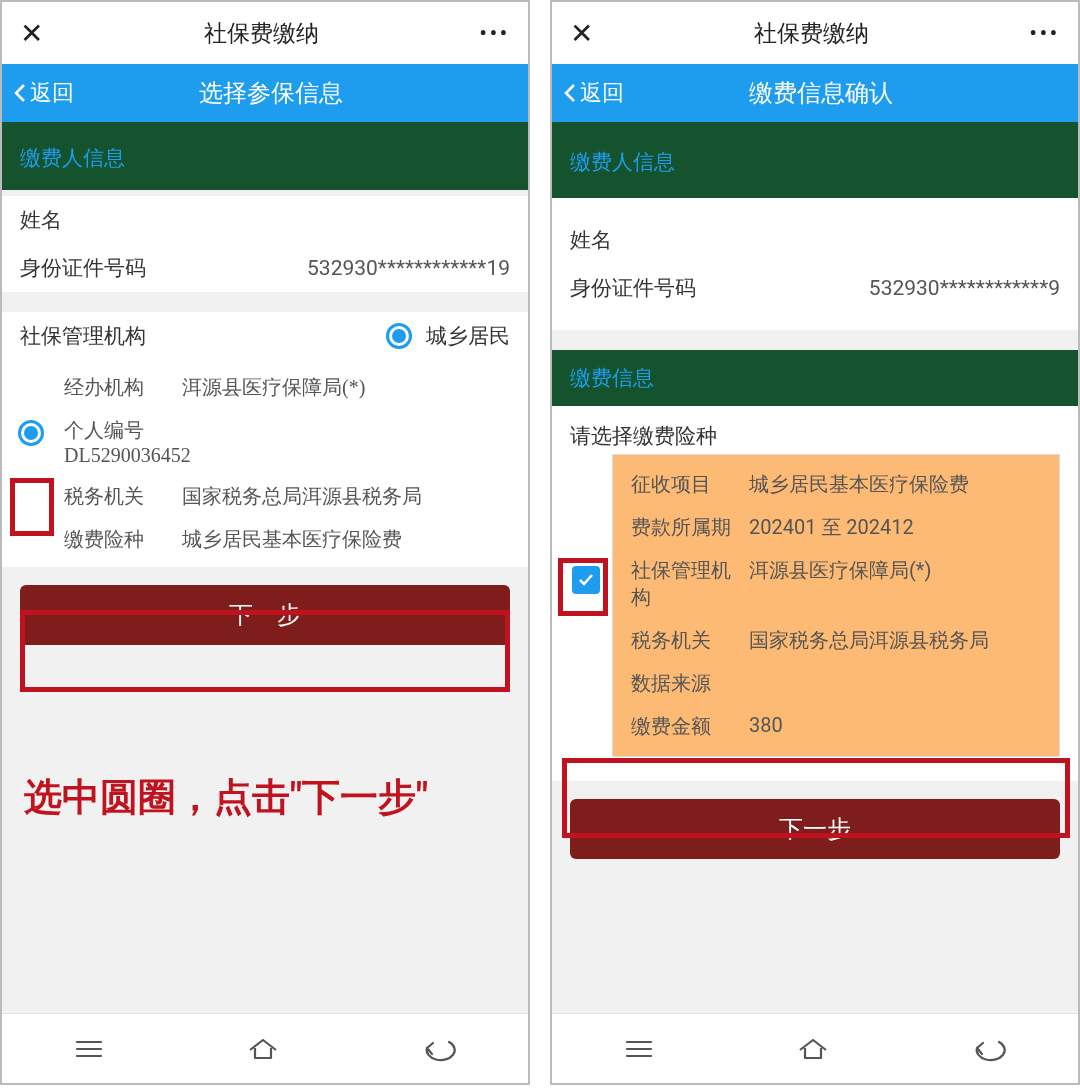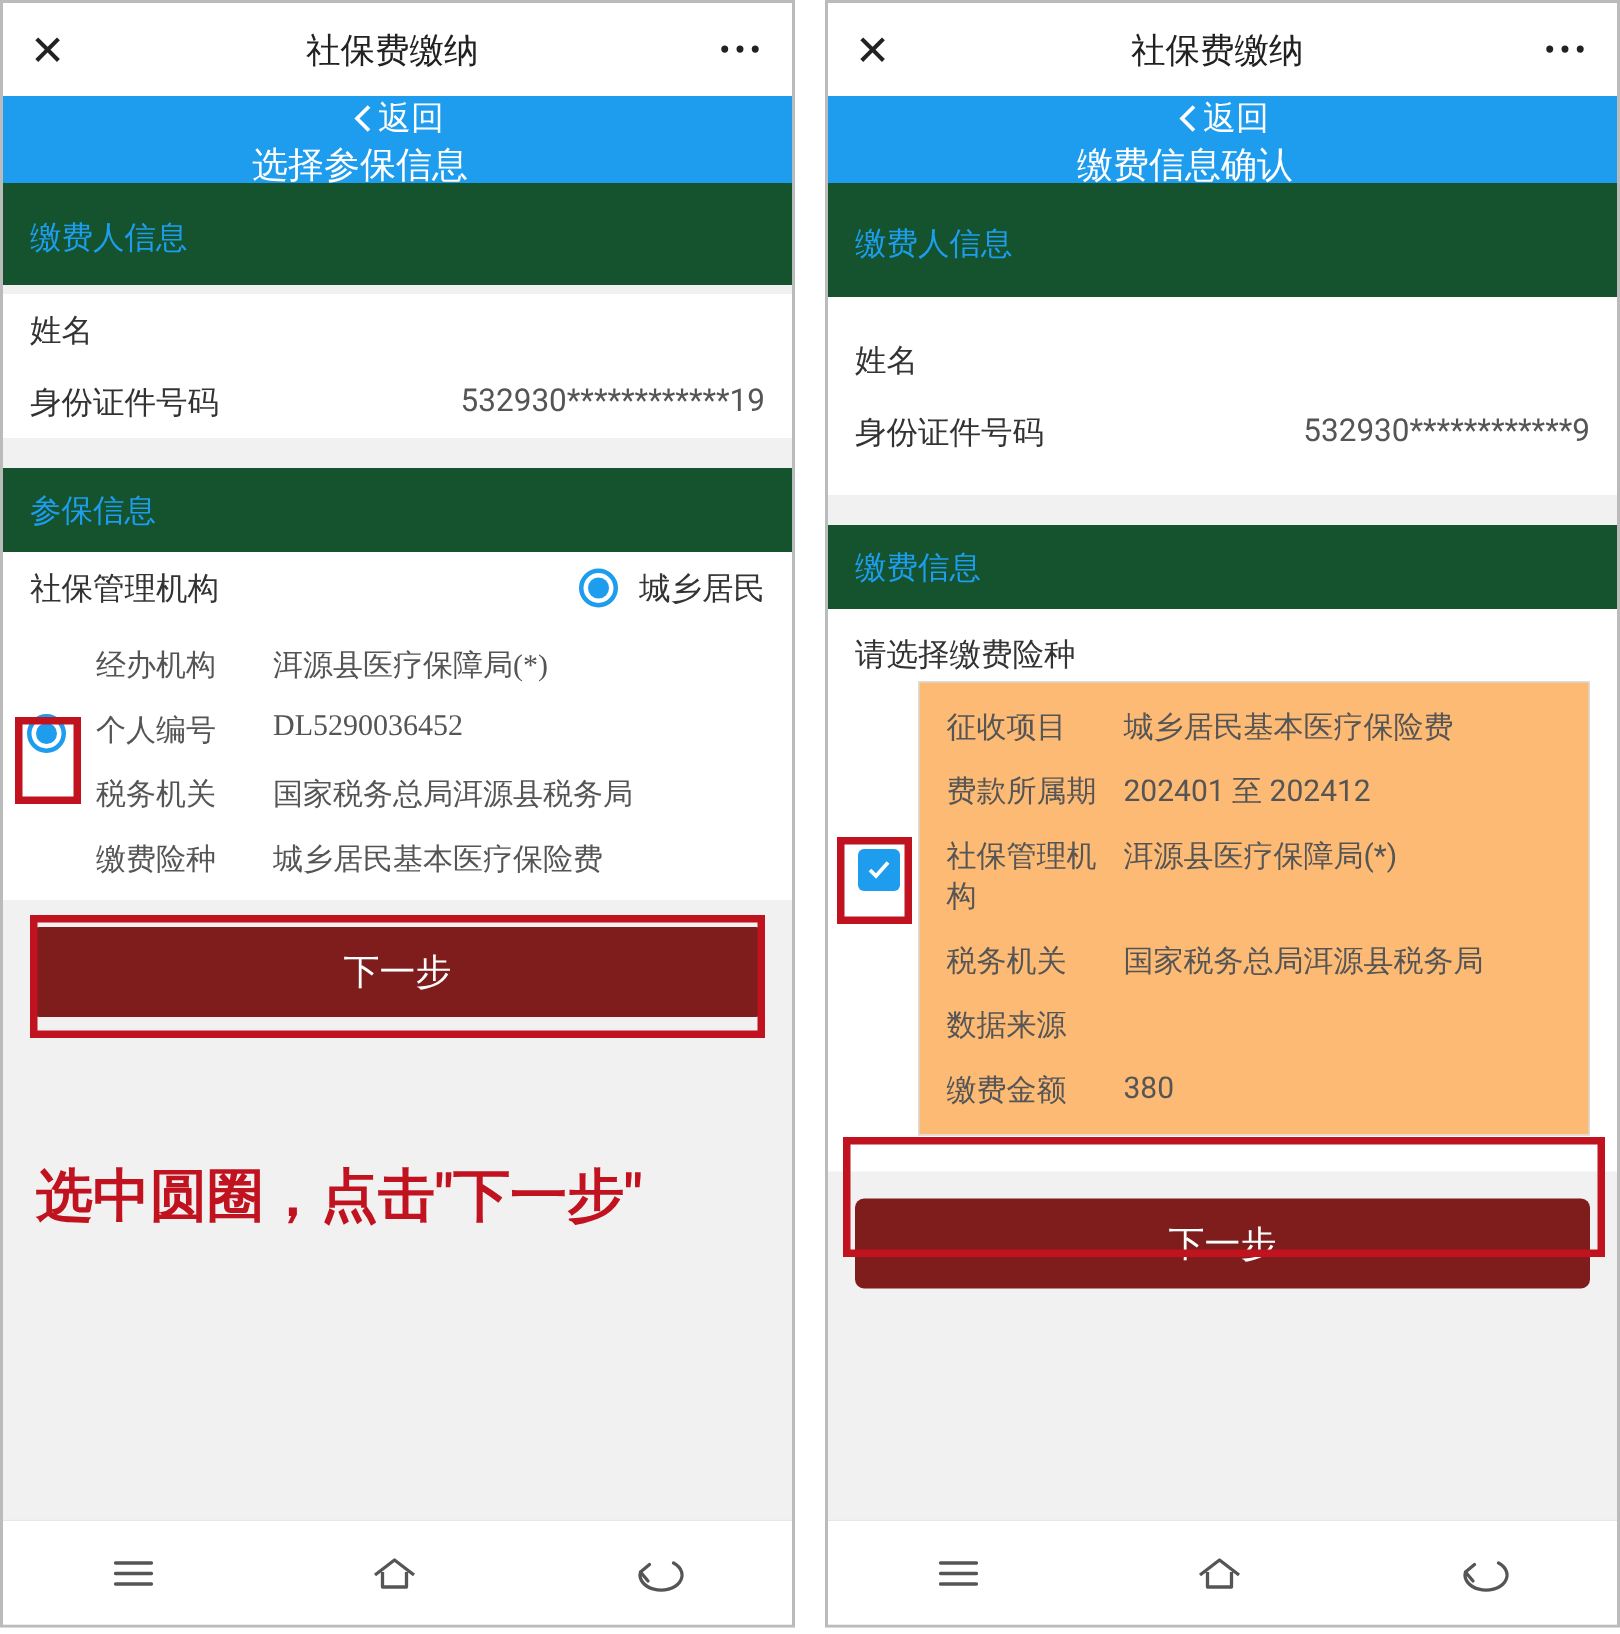--- a/index.html
+++ b/index.html
@@ -35,21 +35,20 @@
   .titlebar .title-center { font-weight: 500; }
   .titlebar .dots { letter-spacing: 3px; font-weight: bold; font-size: 20px;}
   .bluebar {
     height: 58px;
     background: #1e9cee;
     color: #fff;
     display: flex;
     align-items: center;
     padding: 0 10px;
     font-size: 23px;
-    flex-direction: column;
   }
   .bluebar .back { display: flex; align-items: center; font-size: 22px; }
   .bluebar .back svg { margin-right: 2px; }
   .bluebar .bluetitle { flex: 1; text-align: center; margin-left: -50px; font-size: 24px; }
   .section-header {
     background: #14532d;
     color: #1e9cee;
     font-size: 21px;
     padding: 22px 18px 18px 18px;
   }
@@ -158,41 +157,40 @@
       <span class="rval rval-right blur">   </span>
     </div>
     <div class="row">
       <span class="rlabel">身份证件号码</span>
       <span class="rval rval-right">532930************19</span>
     </div>
   </div>
 
   <div class="gap"></div>
 
-  <div class="section-header" style="padding-top:14px;padding-bottom:14px;">参保信息</div>
   <div class="card" style="margin-top:0;">
     <div class="row">
       <span class="rlabel">社保管理机构</span>
       <span style="flex:1"></span>
       <span class="radio">
           <span class="dot"></span>
         </span>
       <span>城乡居民</span>
     </div>
 
     <div style="position:relative; display:flex; align-items:flex-start; padding:6px 18px 6px 8px;font-family:Liberation Serif, serif;">
       <span class="radio" style="margin-top:54px;margin-left:8px;">
           <span class="dot"></span>
         </span>
       <div class="flex1">
         <div class="detail-row" style="padding-left:6px;">
           <span class="dlabel">经办机构</span>
           <span class="dval">洱源县医疗保障局(*)</span>
         </div>
-        <div class="detail-row" style="padding-left:6px;">
+        <div class="detail-row" style="padding-left:6px;flex-direction:column;">
           <span class="dlabel">个人编号</span>
           <span class="dval">DL5290036452</span>
         </div>
         <div class="detail-row" style="padding-left:6px;">
           <span class="dlabel">税务机关</span>
           <span class="dval">国家税务总局洱源县税务局</span>
         </div>
         <div class="detail-row" style="padding-left:6px;">
           <span class="dlabel">缴费险种</span>
           <span class="dval">城乡居民基本医疗保险费</span>

